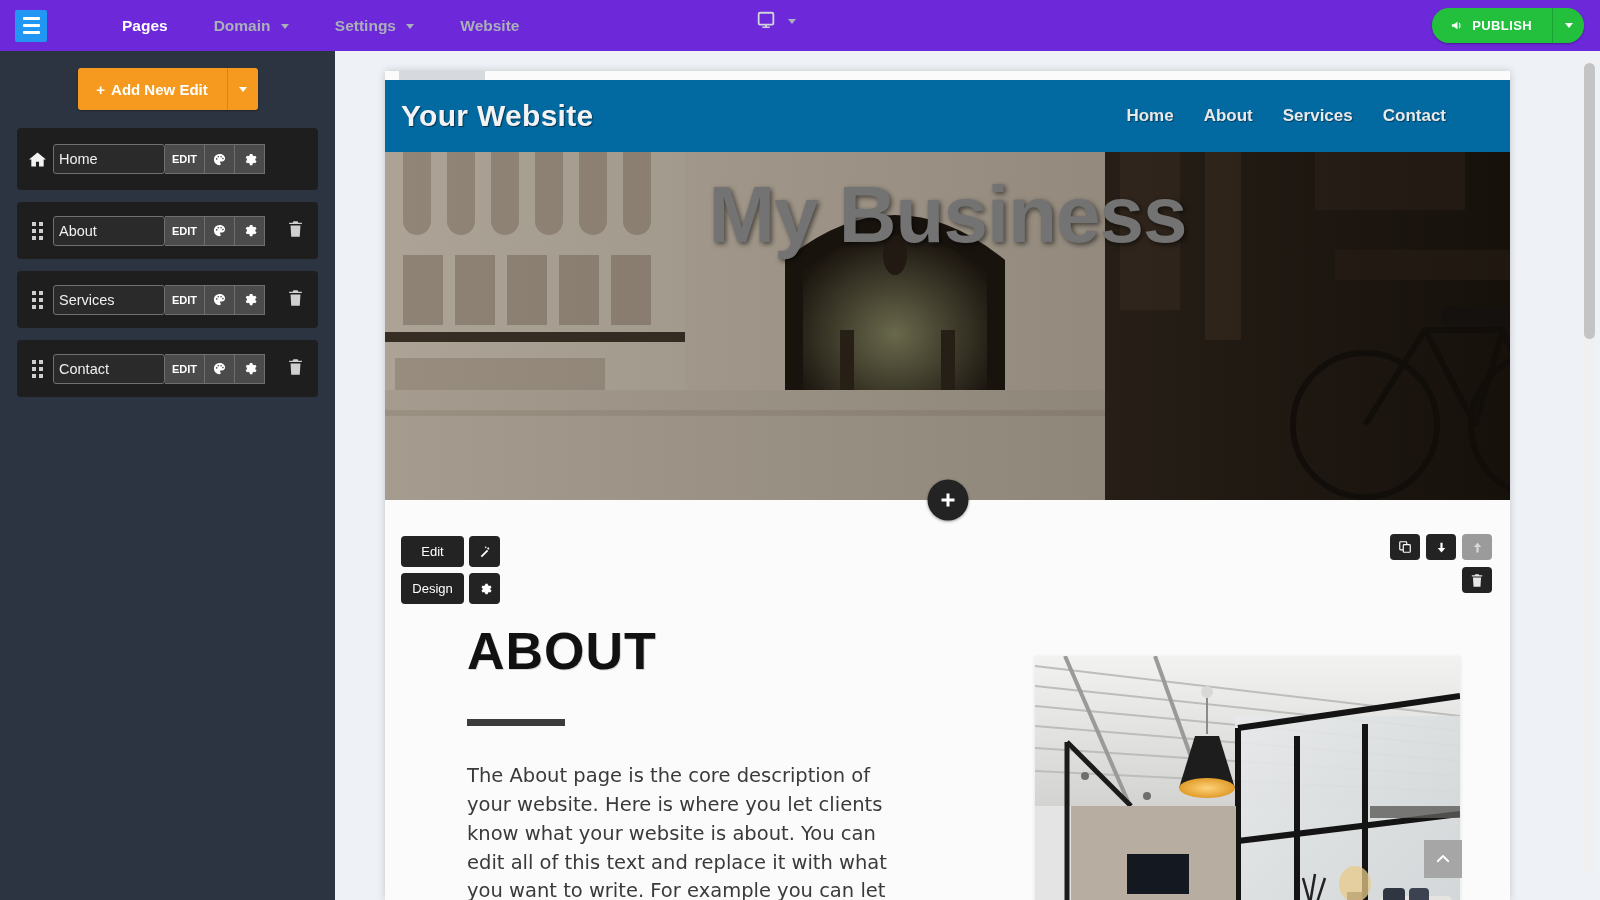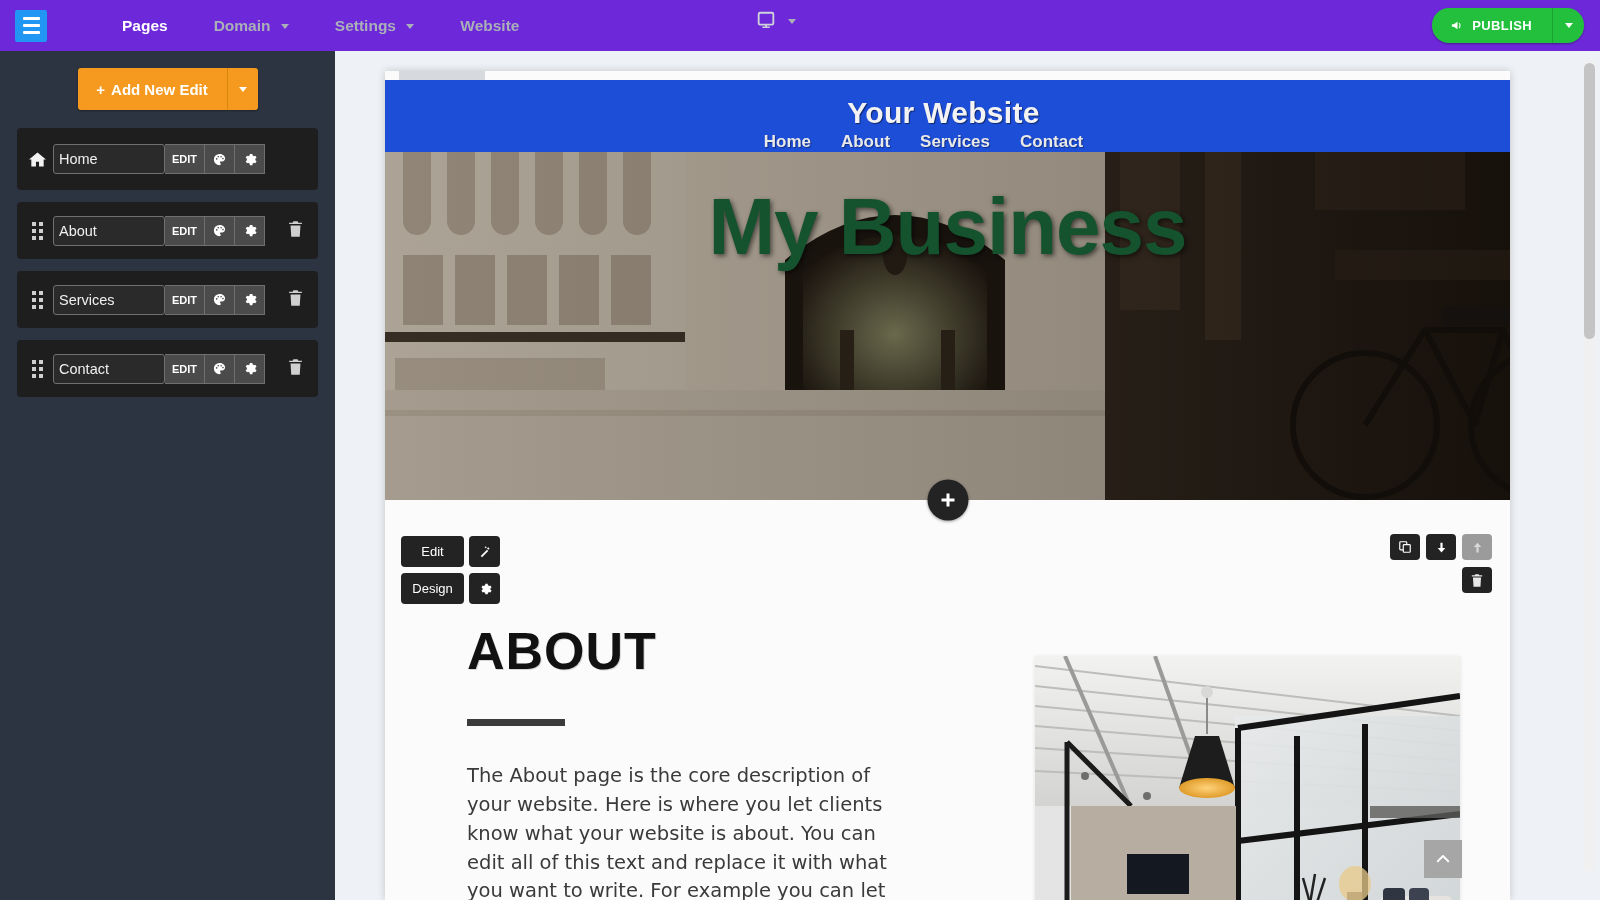--- a/index.html
+++ b/index.html
@@ -143,25 +143,24 @@
     background: #fbfbfb;
     box-shadow: 0 0 8px rgba(0,0,0,.18);
     overflow: hidden;
   }
   .site-strip {
     position: absolute; left: 14px; top: 0; width: 86px; height: 12px;
     background: #d6dade;
   }
   .site-header {
     position: absolute; top: 9px; left: 0; right: 0; height: 72px;
-    background: #1d4ed8;
+    background: #0369a1;
     display: flex; align-items: center; justify-content: space-between;
-    padding: 16px 24px 0 16px;
+    padding: 0 24px 0 16px;
     z-index: 3;
-    flex-direction: column;
   }
   .site-logo {
     color: #f3f3f3; font-size: 30px; font-weight: bold;
     font-family: "Liberation Sans Narrow", "Liberation Sans", sans-serif;
     letter-spacing: .3px;
     text-shadow: 1px 1px 1px rgba(0,0,0,.5);
   }
   .site-nav { display: flex; gap: 30px; padding-right: 40px; }
   .site-nav a {
     color: #e9e9e9; font-size: 17px; font-weight: bold; text-decoration: none;
@@ -178,24 +177,23 @@
   .hero-photo { position: absolute; inset: 0; }
   .hero-overlay {
     position: absolute; inset: 0;
     background: linear-gradient(to right, rgba(40,30,22,.25), rgba(25,18,12,.42));
   }
   .hero-text {
     position: absolute; left: 0; right: 0; top: 95px;
     text-align: center; z-index: 2;
   }
   .hero-title {
-    color: #14532d; font-size: 80px; font-weight: bold; line-height: 1;
+    color: #737373; font-size: 80px; font-weight: bold; line-height: 1;
     text-shadow: 2px 2px 5px rgba(0,0,0,.55);
     letter-spacing: -1px;
-    margin-top: 12px;
   }
   .hero-sub {
     color: #fff; font-size: 27px; margin-top: 26px;
     text-shadow: 1px 1px 4px rgba(0,0,0,.55);
   }
 
   .add-section-btn {
     position: absolute; left: 50%; top: 429px; transform: translate(-50%,-50%);
     width: 41px; height: 41px; border-radius: 50%;
     background: #232323;

